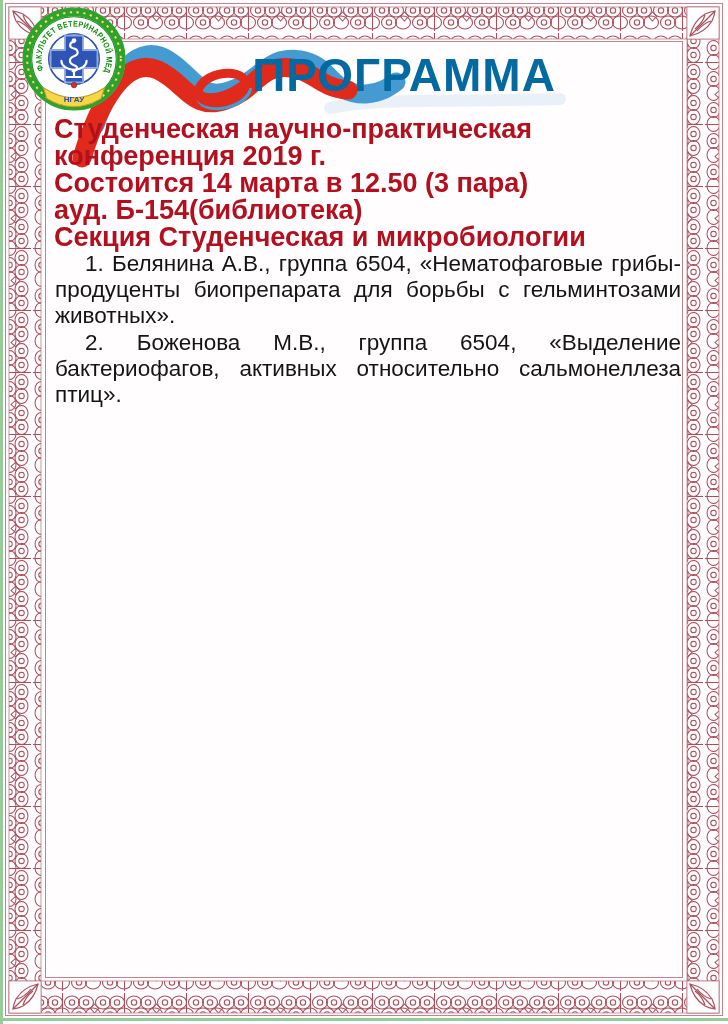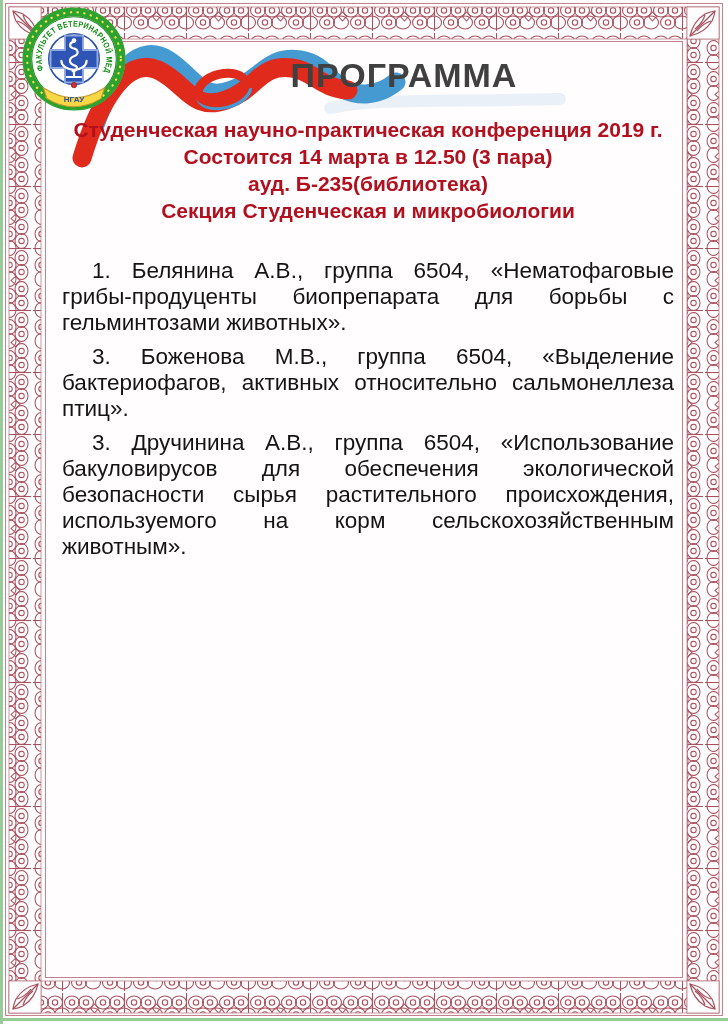--- a/index.html
+++ b/index.html
@@ -9,37 +9,36 @@
     background:#fffdfd;
     overflow:hidden;
     font-family:"Liberation Sans", sans-serif;
   }
   .frame-svg{position:absolute;left:0;top:0;z-index:0;}
   .ribbon-svg{position:absolute;left:0;top:0;z-index:1;pointer-events:none;}
   .logo-svg{position:absolute;left:20px;top:3px;z-index:2;}
   .title{
     position:absolute;left:120px;right:40px;top:50px;z-index:3;
     text-align:center;
-    font-size:34px;line-height:50px;font-weight:bold;
+    font-size:46px;line-height:50px;font-weight:bold;
     letter-spacing:1px;
-    color:#404040;
+    color:#0369a1;
   }
   .header-block{
     position:absolute;left:54px;right:46px;top:116px;z-index:3;
-    text-align:center;
-    font-size:21px;line-height:27px;font-weight:bold;
+    font-size:27px;line-height:27px;font-weight:bold;
     color:#b2101e;
   }
   .program-block{
     position:absolute;left:54px;right:46px;top:250px;z-index:3;
     font-size:22.5px;line-height:26px;
     color:#141414;
     text-align:justify;
   }
-  .program-block p{margin:8px;text-indent:30px;}
+  .program-block p{margin:1px;text-indent:30px;}
 </style>
 </head>
 <body>
 
 <div class="page">
 
   <svg class="frame-svg" width="728" height="1024" viewBox="0 0 728 1024">
     <defs>
       <pattern id="laceH" width="62" height="32" patternUnits="userSpaceOnUse">
         <g stroke="#a8505e" stroke-width="1.1" fill="none">
@@ -144,23 +143,22 @@
     <circle cx="60" cy="89" r="3" fill="#d03030" stroke="#8a1a1a" stroke-width="0.8"></circle>
     <path d="M26,92 C38,100 50,103 60,103 C70,103 82,100 94,92 L90,104 C80,110 70,113 60,113 C50,113 40,110 30,104 Z" fill="#f8d744" stroke="#c9992a" stroke-width="1.2"></path>
     <text x="60" y="108" text-anchor="middle" font-size="9" font-weight="bold" fill="#2b51a8" font-family="Liberation Sans, sans-serif">НГАУ</text>
   </svg>
 
   <div class="title">ПРОГРАММА</div>
 
   <div class="header-block">
     <div>Студенческая научно-практическая конференция 2019 г.</div>
     <div>Состоится 14 марта в 12.50 (3 пара)</div>
-    <div>ауд. Б-235(библиотека)</div>
+    <div>ауд. Б-154(библиотека)</div>
     <div>Секция Студенческая и микробиологии</div>
   </div>
 
   <div class="program-block">
     <p>1. Белянина А.В., группа 6504, «Нематофаговые грибы-продуценты биопрепарата для борьбы с гельминтозами животных».</p>
-    <p>3. Боженова М.В., группа 6504, «Выделение бактериофагов, активных относительно сальмонеллеза птиц».</p>
-    <p>3. Дручинина А.В., группа 6504, «Использование бакуловирусов для обеспечения экологической безопасности сырья растительного происхождения, используемого на корм сельскохозяйственным животным».</p>
+    <p>2. Боженова М.В., группа 6504, «Выделение бактериофагов, активных относительно сальмонеллеза птиц».</p>
   </div>
 
 </div>
 
 </body></html>

